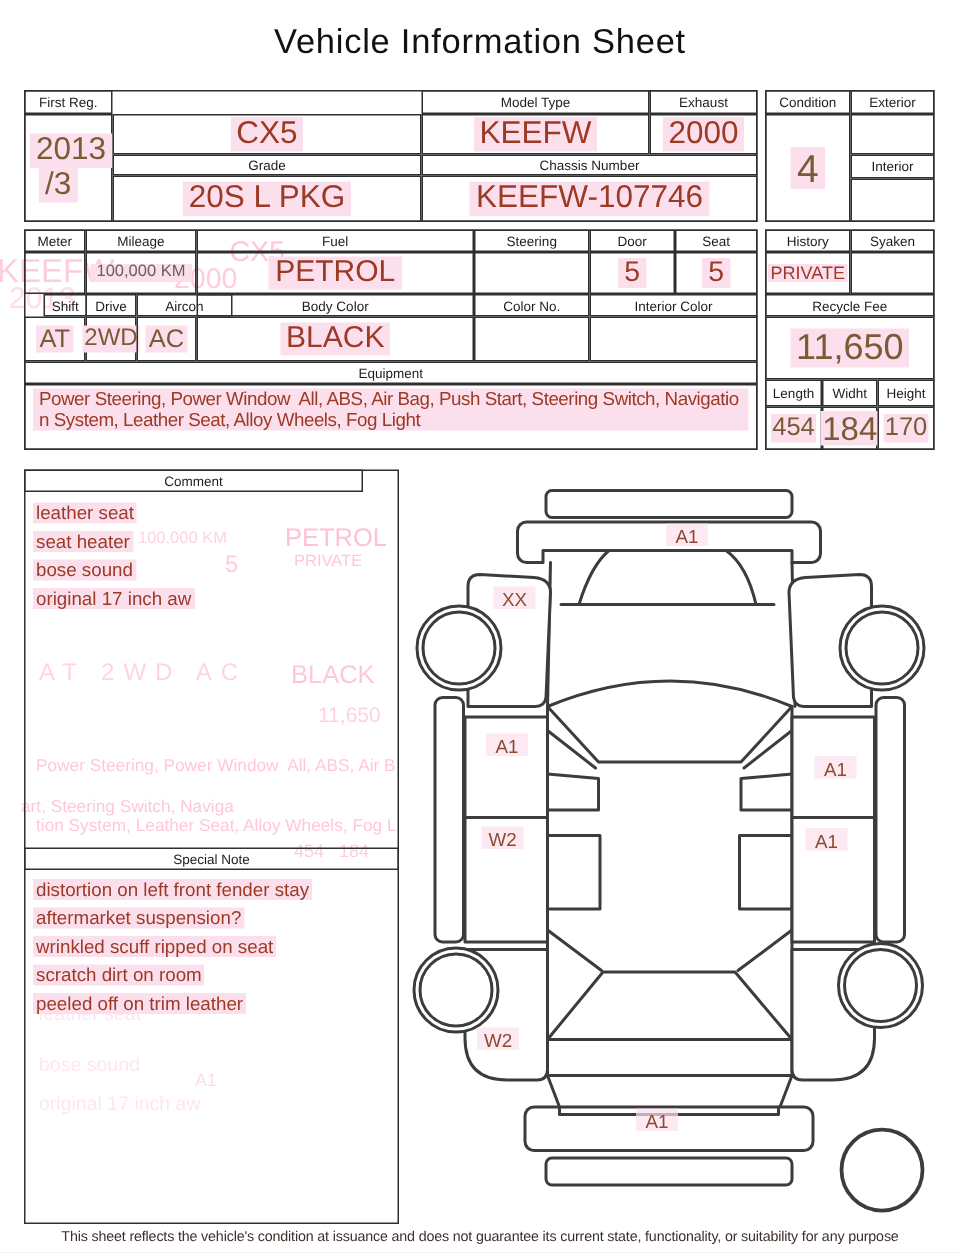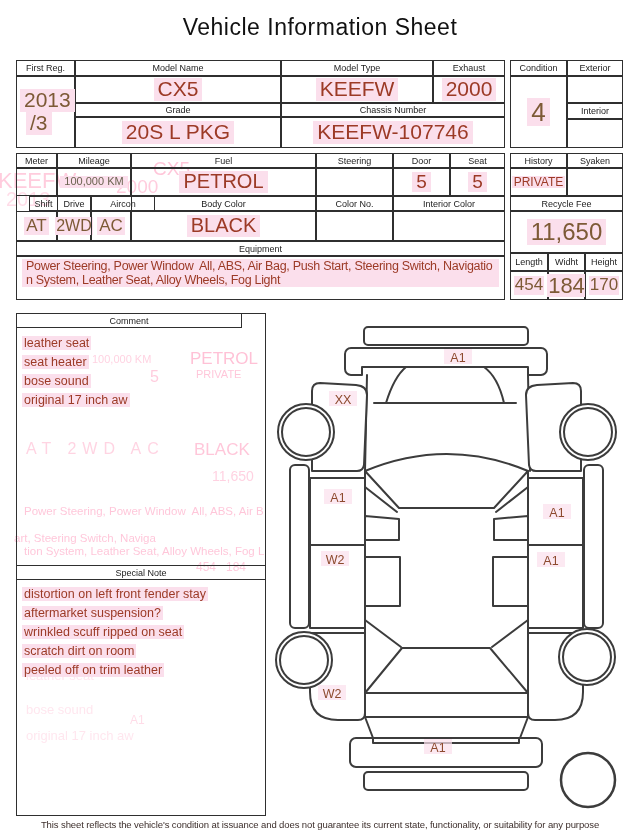--- a/index.html
+++ b/index.html
@@ -57,23 +57,20 @@
     <span class="ghost" style="left:26px;top:668px;font-size:13px;opacity:.22">leather seat</span>
     <span class="ghost" style="left:26px;top:702px;font-size:13px;opacity:.22">bose sound</span>
     <span class="ghost" style="left:26px;top:728px;font-size:13px;opacity:.22">original 17 inch aw</span>
     <span class="ghost" style="left:130px;top:713px;font-size:12px;opacity:.30">A1</span>
   </div>
 
   <div class="box" style="left:16px;top:60px;width:489px;height:88px"></div>
   <div class="cell lbl" style="left:16px;top:60px;width:59px;height:16px">
       <span>First Reg.</span>
     </div>
-  <div class="cell lbl" style="left:75px;top:60px;width:206px;height:16px">
-      <span>Model Name</span>
-    </div>
   <div class="cell lbl" style="left:281px;top:60px;width:152px;height:16px">
       <span>Model Type</span>
     </div>
   <div class="cell lbl" style="left:433px;top:60px;width:72px;height:16px">
       <span>Exhaust</span>
     </div>
   <div class="cell freecol" style="left:16px;top:76px;width:59px;height:72px">
     <span class="hl vbrown" style="font-size:21px">2013</span>
     <span class="hl vbrown" style="font-size:21px;margin-left:6px">/3</span>
   </div>

